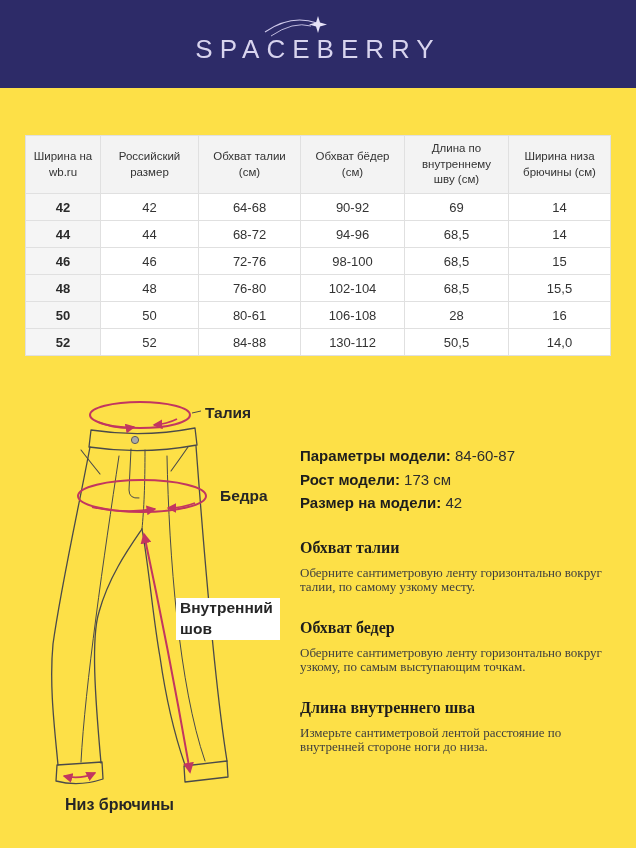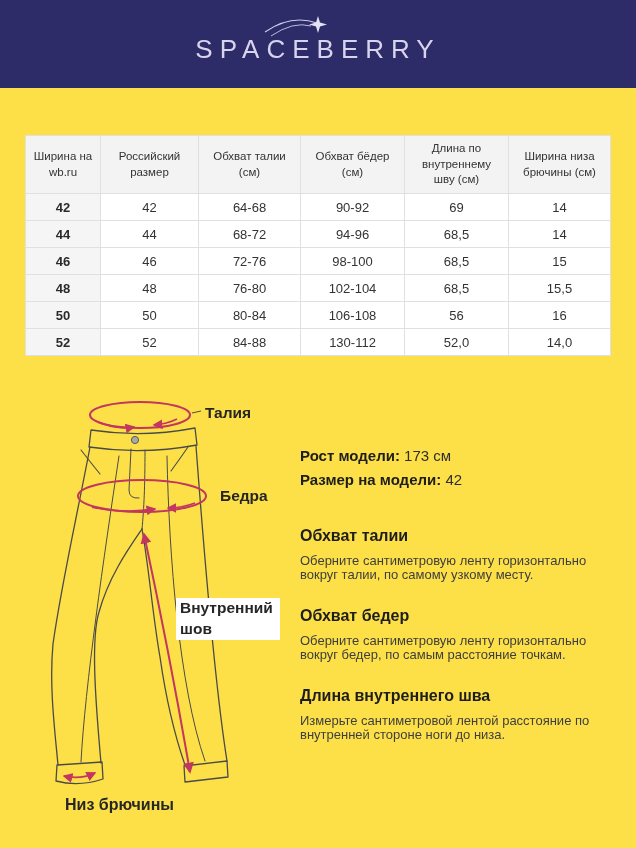--- a/index.html
+++ b/index.html
@@ -32,21 +32,21 @@
 
   
   .diagram { position:absolute; left:18px; top:386px; width:262px; height:436px; }
   .diagram svg { display:block; }
   .d-label { font-family:"Liberation Sans",sans-serif; font-weight:600; fill:#262626; }
 
   
   .info-col { position:absolute; left:300px; top:444px; width:326px; }
   .param { font-size:15px; line-height:23.5px; color:#2e2e2e; }
   .param .b { font-weight:700; color:#1d1d1d; }
-  .sections { margin-top:36px; }
+  .sections { margin-top:24px;font-family:Liberation Serif, serif; }
   .section { margin-bottom:25px; }
   .section h3 { font-size:16px; font-weight:700; color:#1d1d1d; margin-bottom:9px; }
   .section p { font-size:13px; line-height:14px; color:#3e3e3e; }
 </style>
 </head>
 <body>
 
 <div class="page">
 
   <div class="brand-header">
@@ -109,31 +109,31 @@
           <td class="first">48</td>
           <td>48</td>
           <td>76-80</td>
           <td>102-104</td>
           <td>68,5</td>
           <td>15,5</td>
         </tr>
         <tr>
           <td class="first">50</td>
           <td>50</td>
-          <td>80-84</td>
+          <td>80-61</td>
           <td>106-108</td>
-          <td>56</td>
+          <td>28</td>
           <td>16</td>
         </tr>
         <tr>
           <td class="first">52</td>
           <td>52</td>
           <td>84-88</td>
           <td>130-112</td>
-          <td>52,0</td>
+          <td>50,5</td>
           <td>14,0</td>
         </tr>
       </tbody>
     </table>
   </div>
 
   <div class="diagram">
     <svg width="262" height="436" viewBox="0 0 262 436">
       <defs>
         <marker id="arr" viewBox="0 0 10 10" refX="8.5" refY="5" markerWidth="5.5" markerHeight="5.5" orient="auto-start-reverse">
@@ -182,35 +182,38 @@
       <rect x="158" y="212" width="104" height="42" fill="#ffffff"></rect>
       <text class="d-label" x="162" y="227" font-size="15.5">Внутренний</text>
       <text class="d-label" x="162" y="248" font-size="15.5">шов</text>
       <text class="d-label" x="47" y="424" font-size="16">Низ брючины</text>
     </svg>
   </div>
 
   <div class="info-col">
     <div class="params">
       <div class="param">
+        <span class="b">Параметры модели:</span> <span>84-60-87</span>
+      </div>
+      <div class="param">
         <span class="b">Рост модели:</span> <span>173 см</span>
       </div>
       <div class="param">
         <span class="b">Размер на модели:</span> <span>42</span>
       </div>
     </div>
 
     <div class="sections">
       <div class="section">
         <h3>Обхват талии</h3>
         <p>Оберните сантиметровую ленту горизонтально вокруг талии, по самому узкому месту.</p>
       </div>
       <div class="section">
         <h3>Обхват бедер</h3>
-        <p>Оберните сантиметровую ленту горизонтально вокруг бедер, по самым расстояние точкам.</p>
+        <p>Оберните сантиметровую ленту горизонтально вокруг узкому, по самым выступающим точкам.</p>
       </div>
       <div class="section">
         <h3>Длина внутреннего шва</h3>
         <p>Измерьте сантиметровой лентой расстояние по внутренней стороне ноги до низа.</p>
       </div>
     </div>
   </div>
 
 </div>
 

